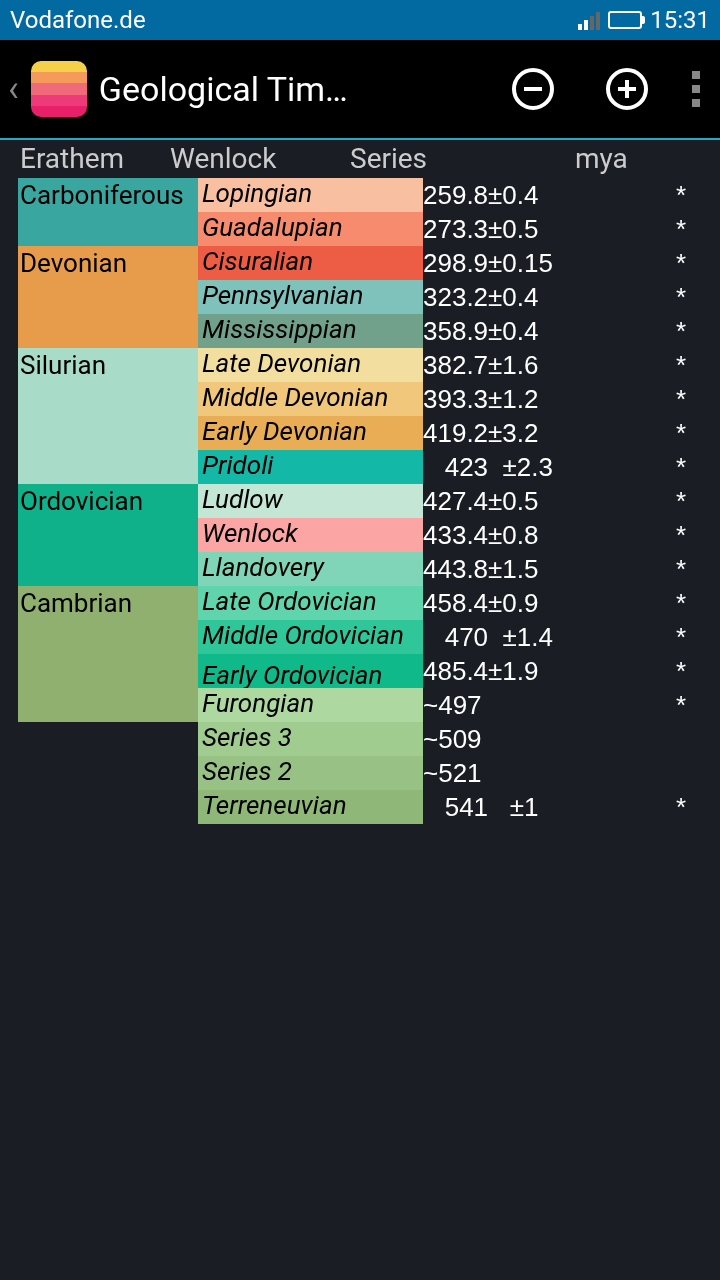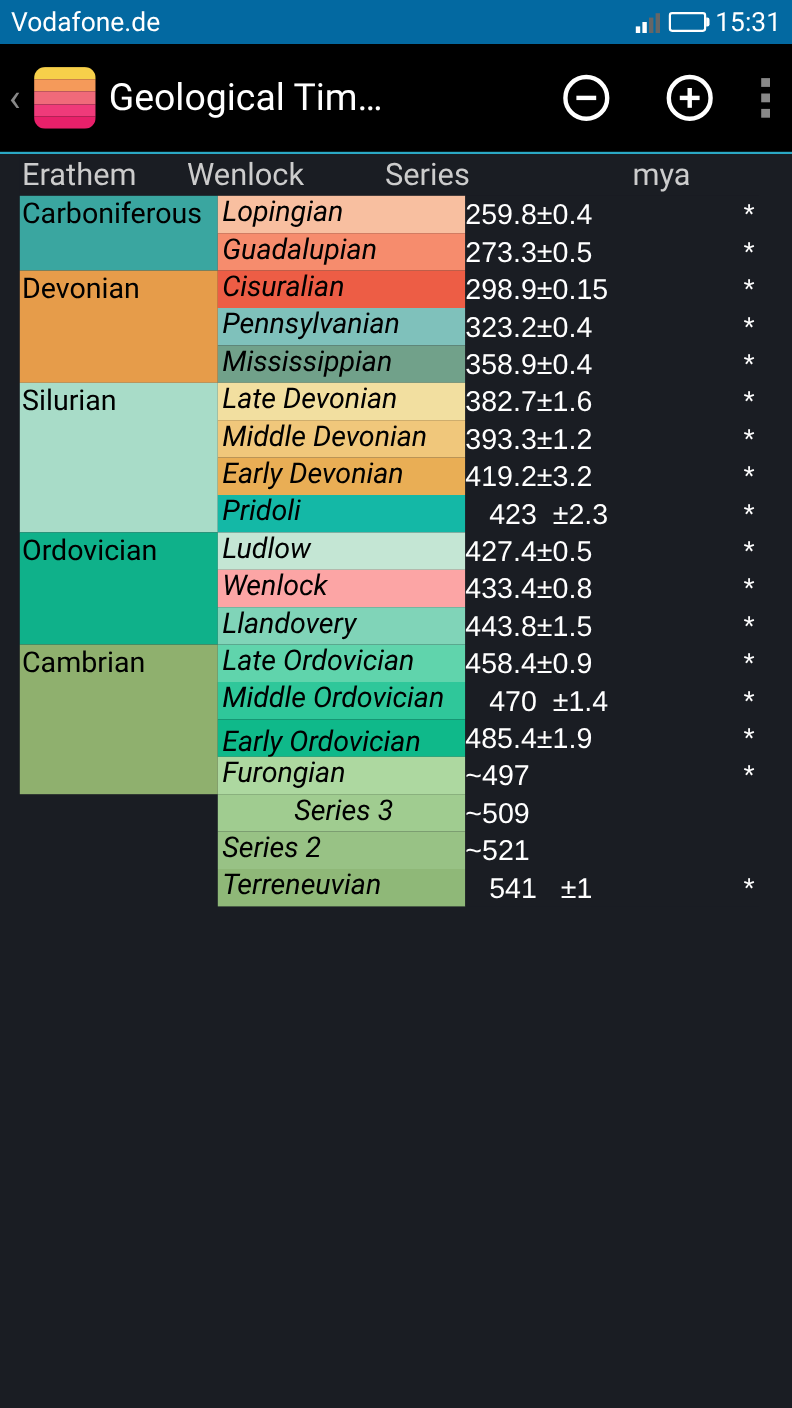--- a/index.html
+++ b/index.html
@@ -156,21 +156,21 @@
         </div>
         <div class="series-cell" style="background: rgb(47, 199, 154);">
           <span>Middle Ordovician</span>
         </div>
         <div class="series-cell" style="background: rgb(15, 185, 138); align-items: flex-end;">
           <span>Early Ordovician</span>
         </div>
         <div class="series-cell" style="background: rgb(173, 216, 160);">
           <span>Furongian</span>
         </div>
-        <div class="series-cell" style="background: rgb(160, 204, 144); justify-content: center;">
+        <div class="series-cell" style="background: rgb(160, 204, 144);">
           <span>Series 3</span>
         </div>
         <div class="series-cell" style="background: rgb(152, 194, 133);">
           <span>Series 2</span>
         </div>
         <div class="series-cell" style="background: rgb(143, 184, 120);">
           <span>Terreneuvian</span>
         </div>
       </div>
     <div class="mya-col" id="mya-col">

